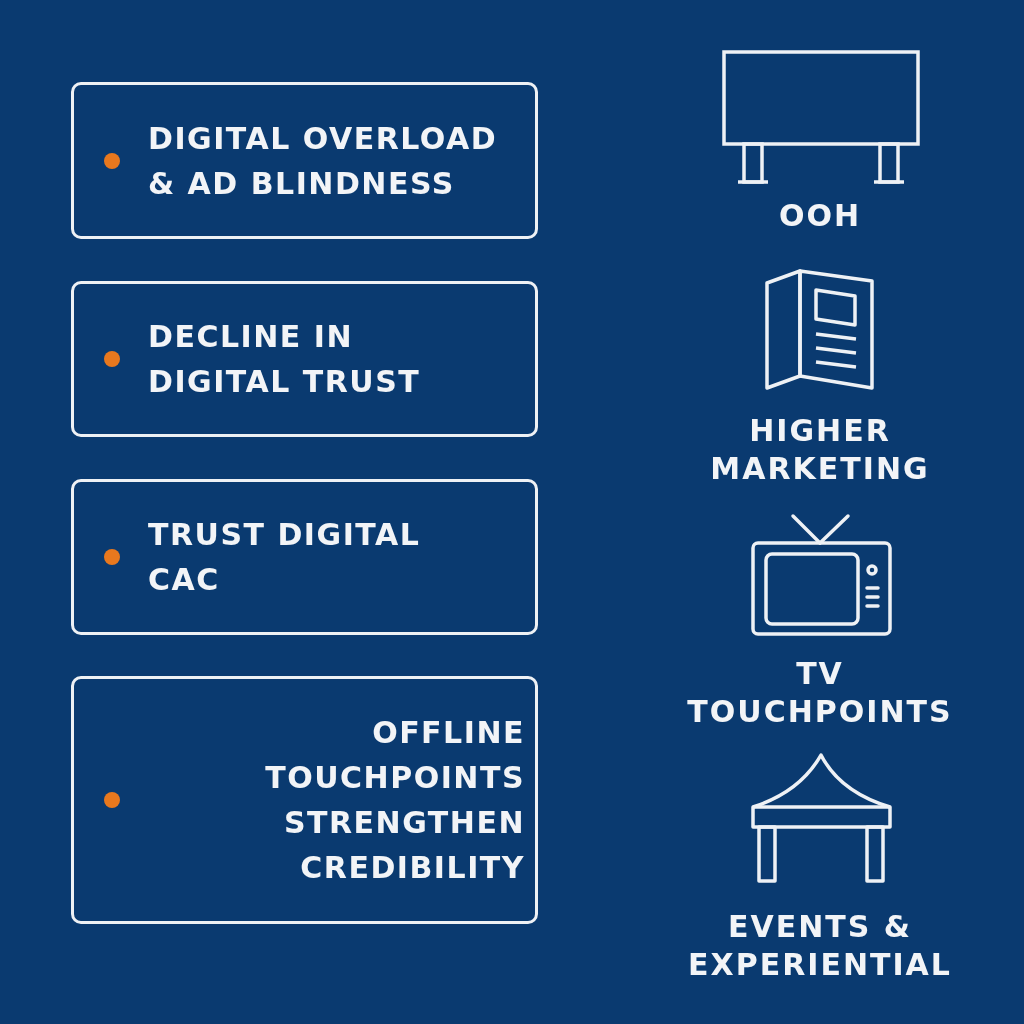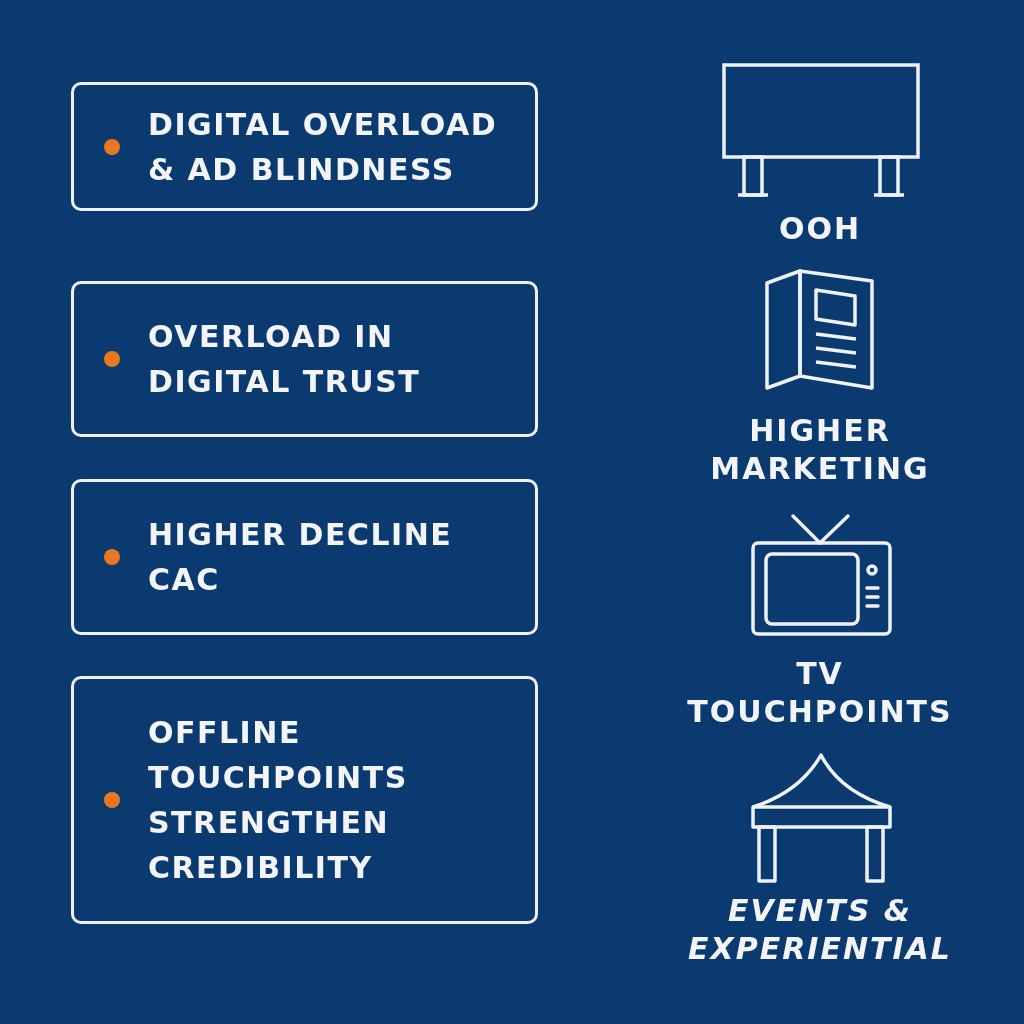--- a/index.html
+++ b/index.html
@@ -45,47 +45,47 @@
       font-weight: bold;
       font-size: 30px;
       line-height: 38px;
       letter-spacing: 2px;
       white-space: pre-line;
     }
   </style>
 </head>
 <body>
 
-<div class="card" style="top:82px;height:129px;">
+<div class="card" style="top:82px;height:157px;">
   <span class="dot"></span>
   <div class="text">DIGITAL OVERLOAD
 &amp; AD BLINDNESS</div>
 </div>
 
 <div class="card" style="top:281px;height:156px;">
   <span class="dot"></span>
-  <div class="text">OVERLOAD IN
+  <div class="text">DECLINE IN
 DIGITAL TRUST</div>
 </div>
 
 <div class="card" style="top:479px;height:156px;">
   <span class="dot"></span>
-  <div class="text">HIGHER DECLINE
+  <div class="text">TRUST DIGITAL
 CAC</div>
 </div>
 
-<div class="card" style="top:676px;height:248px;">
+<div class="card" style="top:676px;height:248px;text-align:right;">
   <span class="dot"></span>
   <div class="text">OFFLINE
 TOUCHPOINTS
 STRENGTHEN
 CREDIBILITY</div>
 </div>
 
-<div class="channel" style="top:62px;">
+<div class="channel" style="top:49px;">
   <svg width="280" height="140" viewBox="0 0 280 140">
     <g fill="none" stroke="#eef1f5" stroke-width="3.5">
       <rect x="44" y="3" width="194" height="92"></rect>
       <rect x="64" y="95" width="18" height="38"></rect>
       <rect x="200" y="95" width="18" height="38"></rect>
       <line x1="58" y1="133" x2="88" y2="133"></line>
       <line x1="194" y1="133" x2="224" y2="133"></line>
     </g>
   </svg>
   <div class="label" style="margin-top:8px;">OOH</div>
@@ -125,15 +125,15 @@
 
 <div class="channel" style="top:752px;">
   <svg width="280" height="132" viewBox="0 0 280 132">
     <g fill="none" stroke="#eef1f5" stroke-width="3.5" stroke-linejoin="round">
       <path d="M73,55 Q120,40 141,3 Q160,40 210,55"></path>
       <rect x="73" y="55" width="137" height="20"></rect>
       <rect x="79" y="75" width="16" height="54"></rect>
       <rect x="187" y="75" width="16" height="54"></rect>
     </g>
   </svg>
-  <div class="label" style="margin-top:8px;font-style:italic;">EVENTS &amp;
+  <div class="label" style="margin-top:24px;">EVENTS &amp;
 EXPERIENTIAL</div>
 </div>
 
 </body></html>

